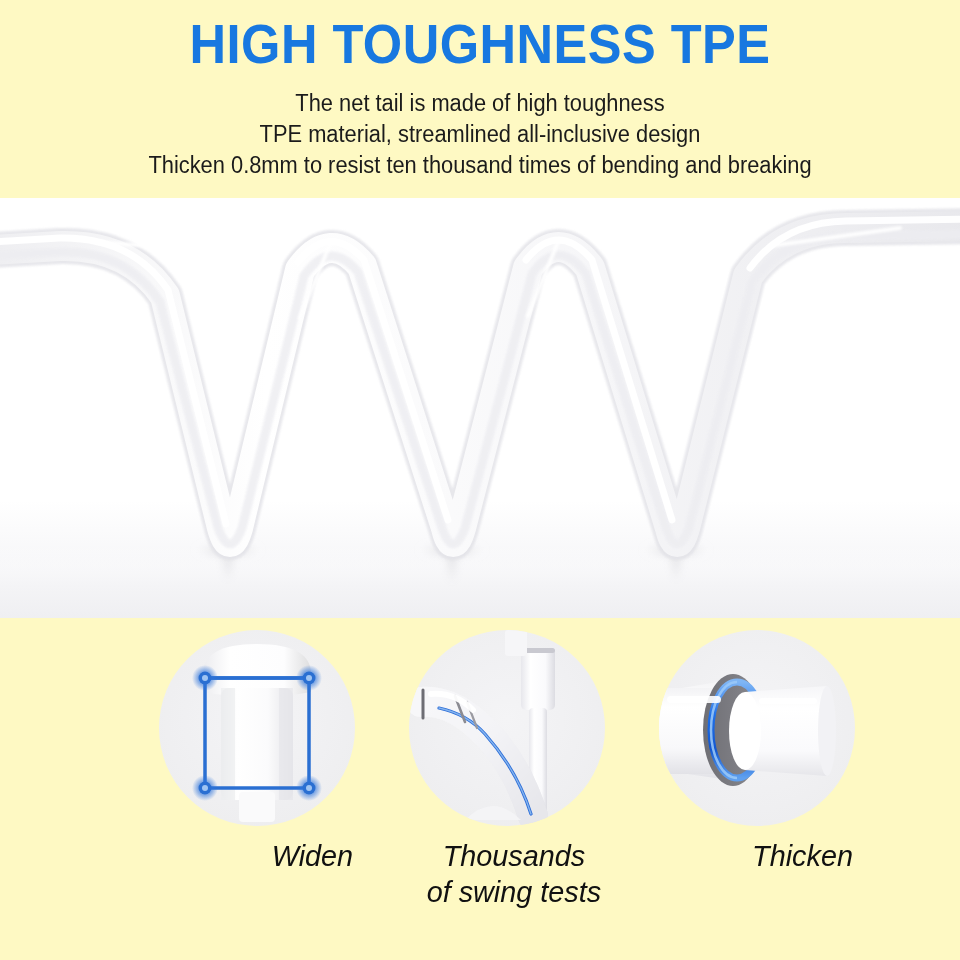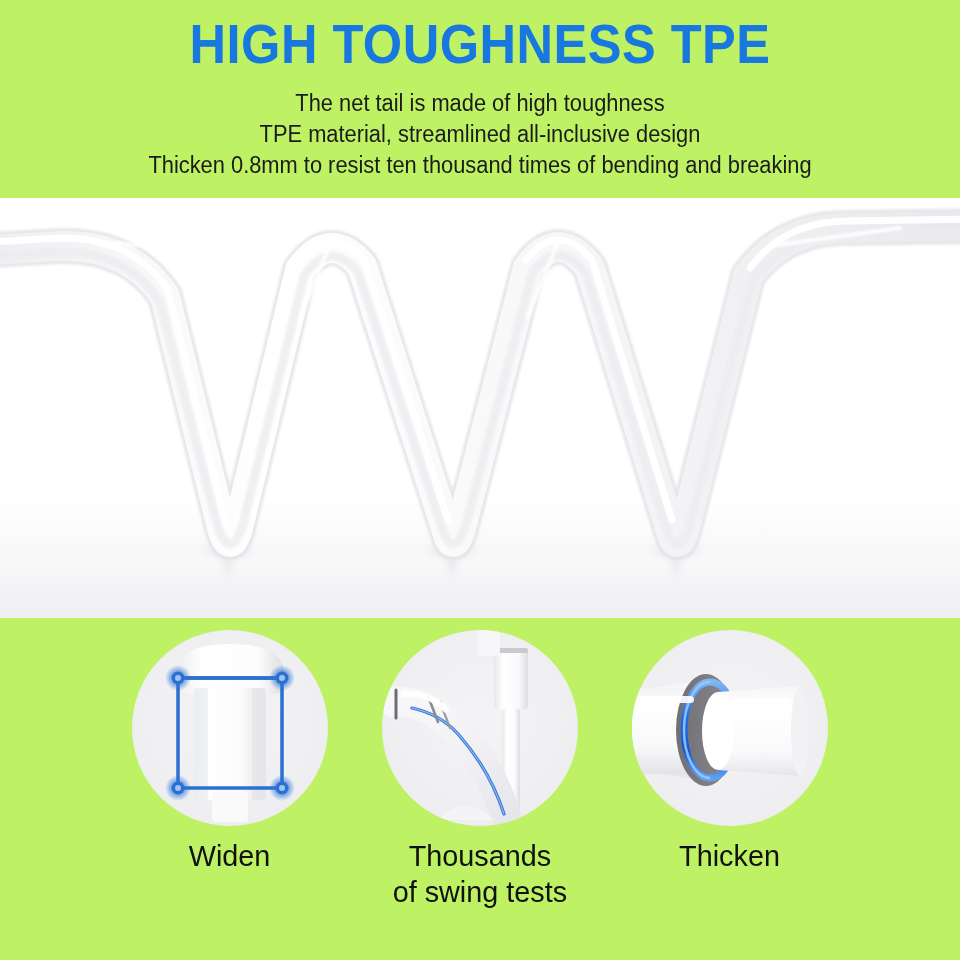--- a/index.html
+++ b/index.html
@@ -4,21 +4,21 @@
 <style>
   html, body {
     margin: 0;
     padding: 0;
     background: #ffffff;
   }
   #page {
     position: relative;
     width: 960px;
     height: 960px;
-    background: #bef264;
+    background: #fef9c3;
     overflow: hidden;
     font-family: "Liberation Sans", sans-serif;
   }
 
   
   .header {
     position: absolute;
     top: 0; left: 0;
     width: 960px;
     text-align: center;
@@ -68,21 +68,22 @@
     width: 960px;
     height: 330px;
     display: flex;
     justify-content: center;
     align-items: flex-start;
   }
   .feature {
     width: 250px;
     display: flex;
     flex-direction: column;
-    align-items: center;
+    align-items: flex-end;
+    font-style: italic;
   }
   .feature-icon {
     position: relative;
     width: 196px;
     height: 196px;
     border-radius: 50%;
     background: radial-gradient(circle at 50% 45%, #f4f4f6 0%, #efeff1 62%, #ececed 100%);
     overflow: hidden;
   }
   .feature-icon svg { position: absolute; top: 0; left: 0; }

